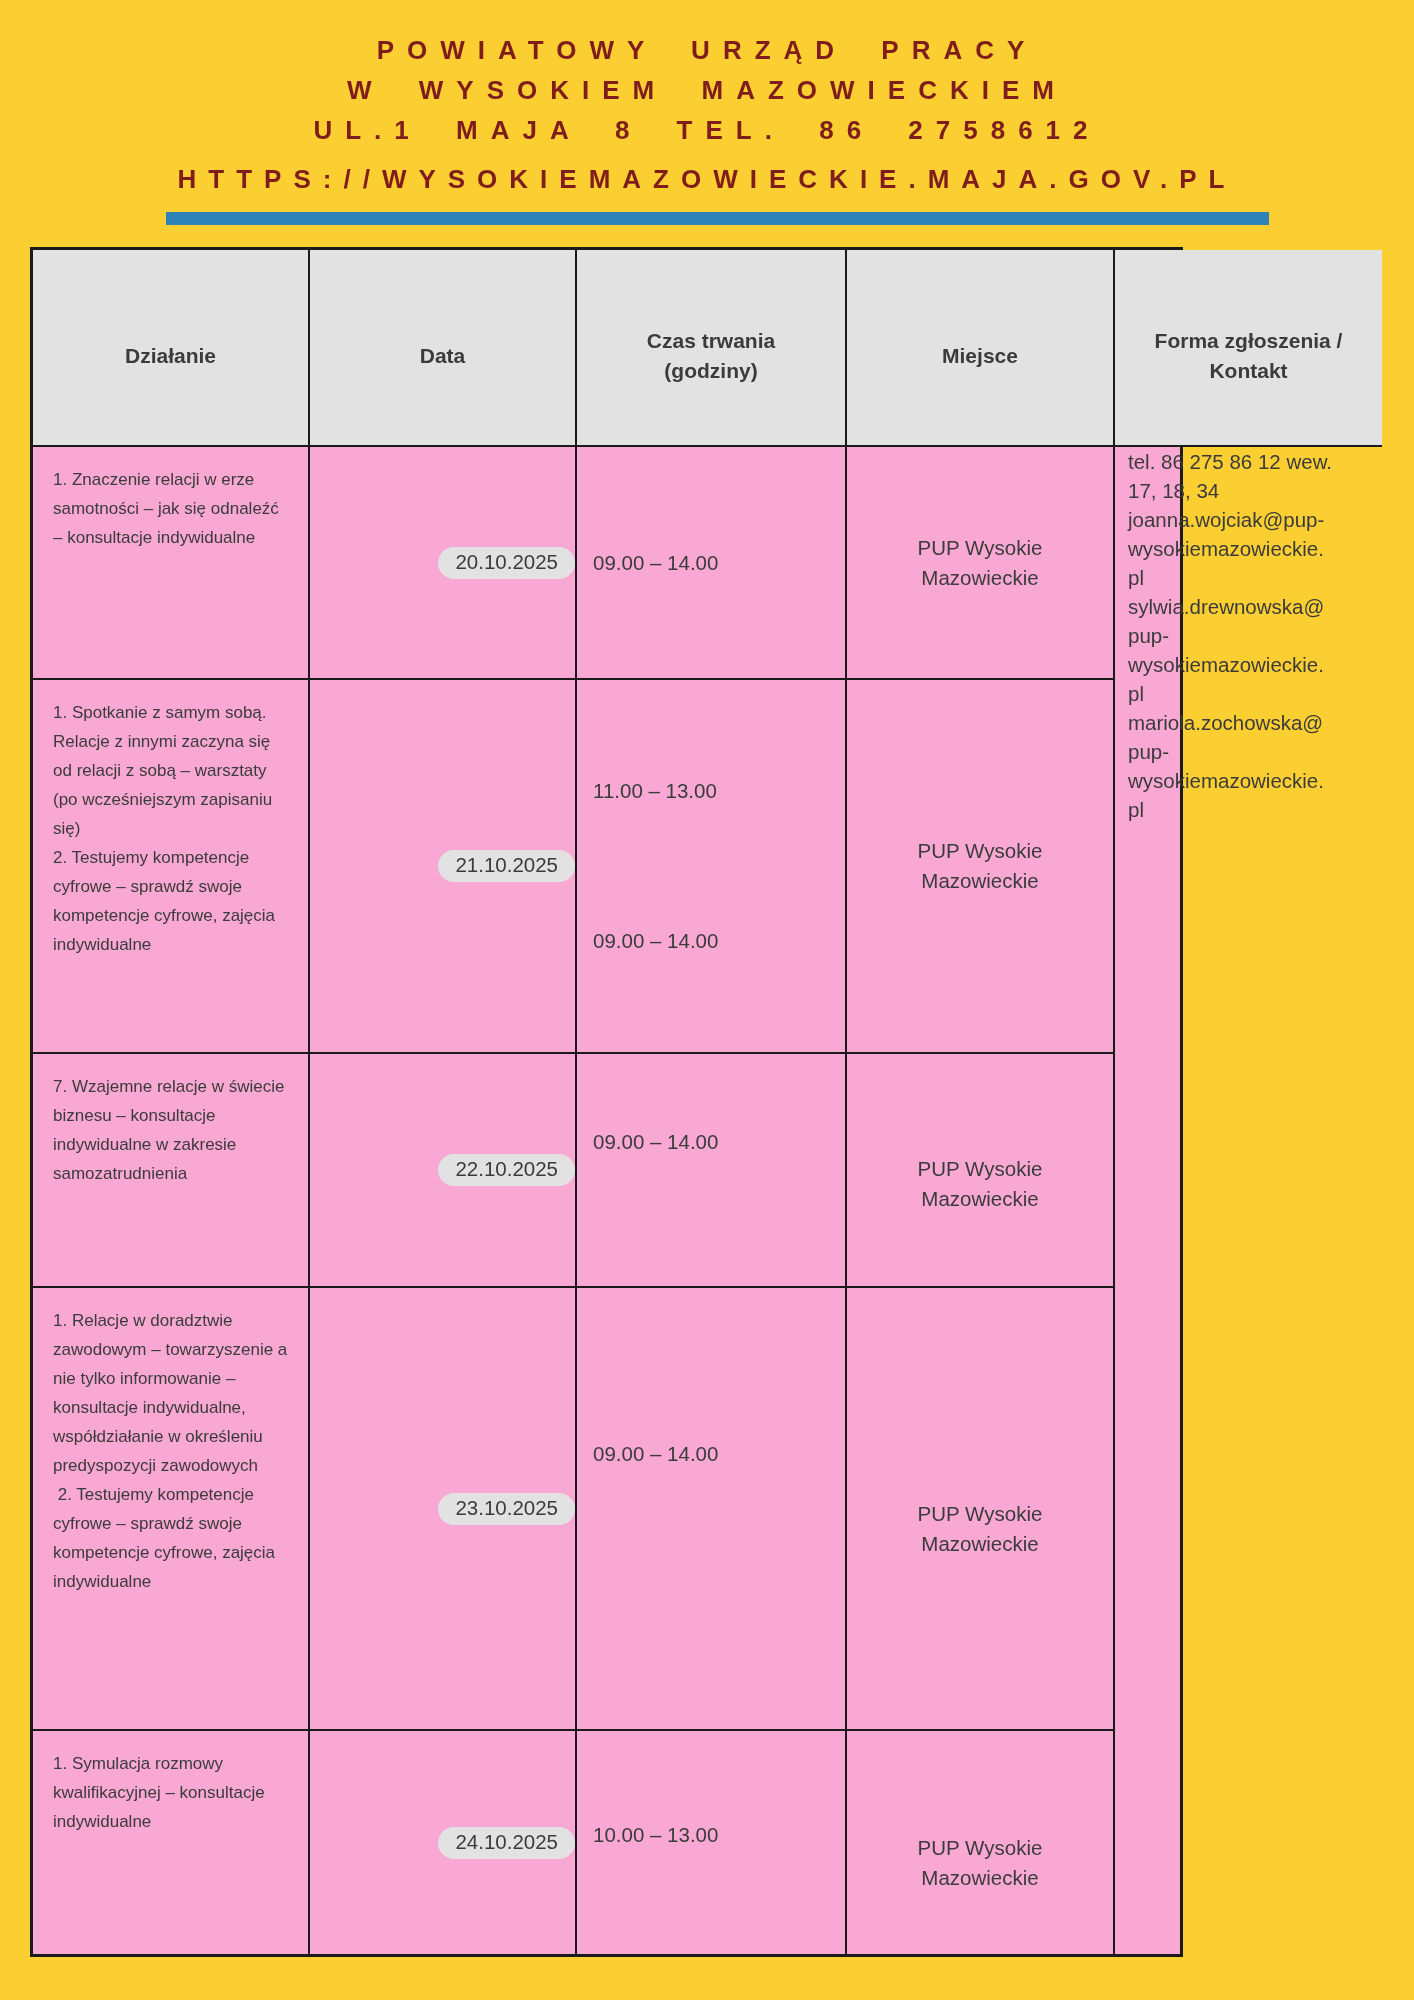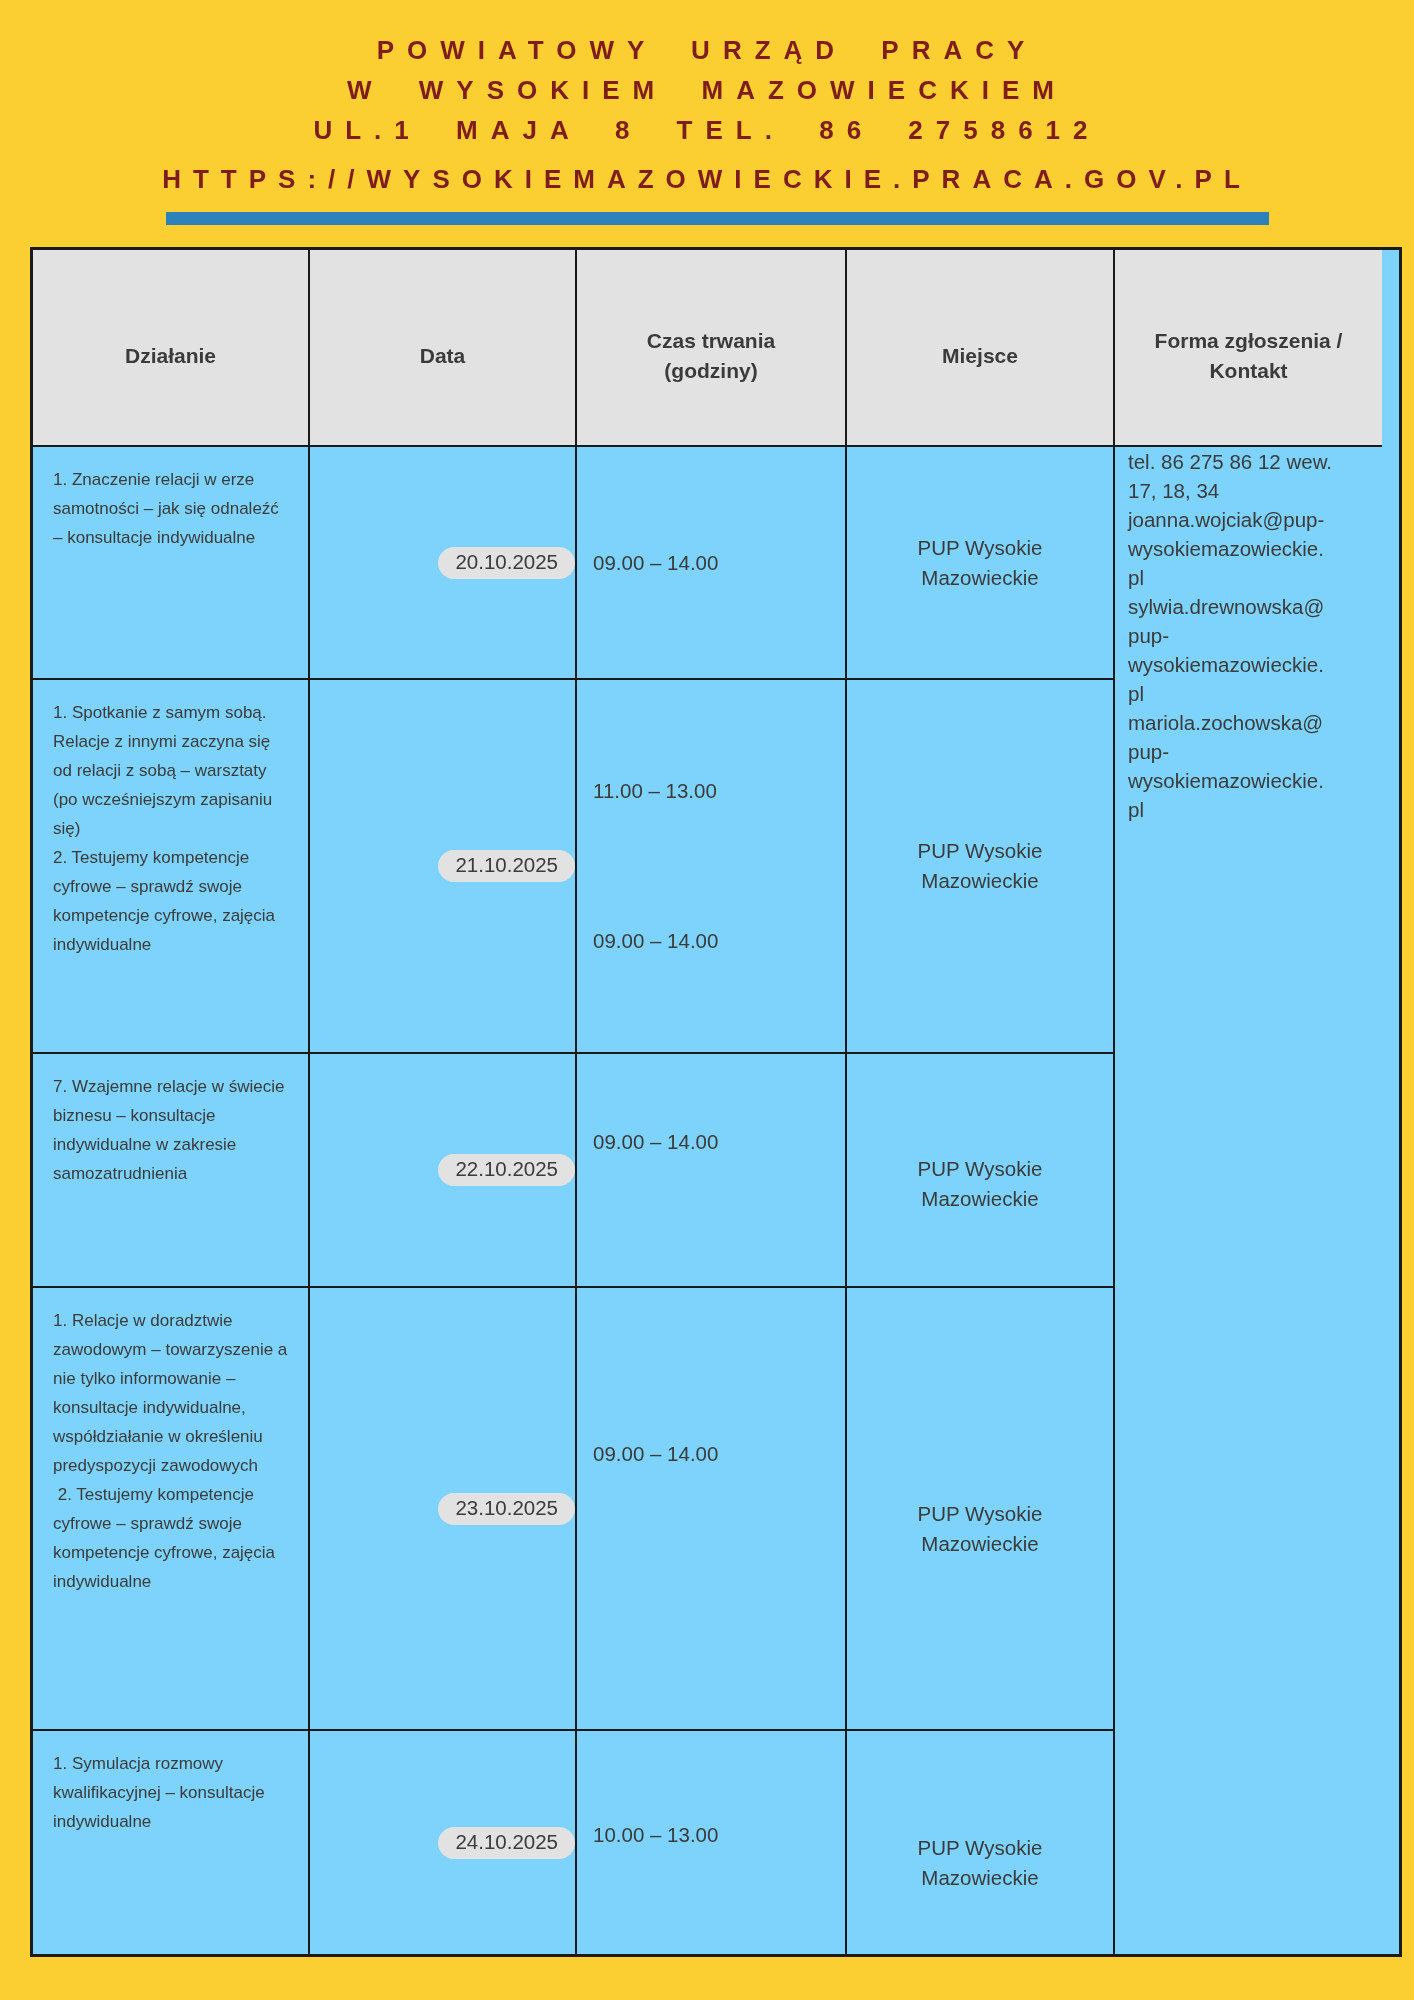--- a/index.html
+++ b/index.html
@@ -45,25 +45,25 @@
     left: 166px;
     width: 1103px;
     height: 13px;
     background: #2D82BA;
   }
   
   .tbl {
     position: absolute;
     top: 247px;
     left: 30px;
-    width: 1372px;
+    width: 1153px;
     height: 1710px;
     box-sizing: border-box;
     border: 3px solid #1A1A1A;
-    background: #7dd3fc;
+    background: #f9a8d4;
     display: grid;
     grid-template-columns: 275px 267px 270px 268px 269px;
     grid-template-rows: 195px 233px 374px 234px 443px 225px;
     color: #3B3B3B;
   }
   .cell { box-sizing: border-box; min-width: 0; min-height: 0; }
   .bl { border-left: 2px solid #1A1A1A; }
   .bt { border-top: 2px solid #1A1A1A; }
   
   .th {
@@ -141,21 +141,21 @@
 </style>
 </head>
 <body>
 
 <div class="page">
 
   <div class="top-header">
     <div class="hdr-line">POWIATOWY URZĄD PRACY</div>
     <div class="hdr-line">W WYSOKIEM MAZOWIECKIEM</div>
     <div class="hdr-line">UL.1 MAJA 8 TEL. 86 2758612</div>
-    <div class="hdr-line url">HTTPS://WYSOKIEMAZOWIECKIE.PRACA.GOV.PL</div>
+    <div class="hdr-line url">HTTPS://WYSOKIEMAZOWIECKIE.MAJA.GOV.PL</div>
   </div>
 
   <div class="accent-bar"></div>
 
   <div class="tbl">
 
     <div class="cell th">
         <span>Działanie</span>
       </div>
     <div class="cell th bl">

